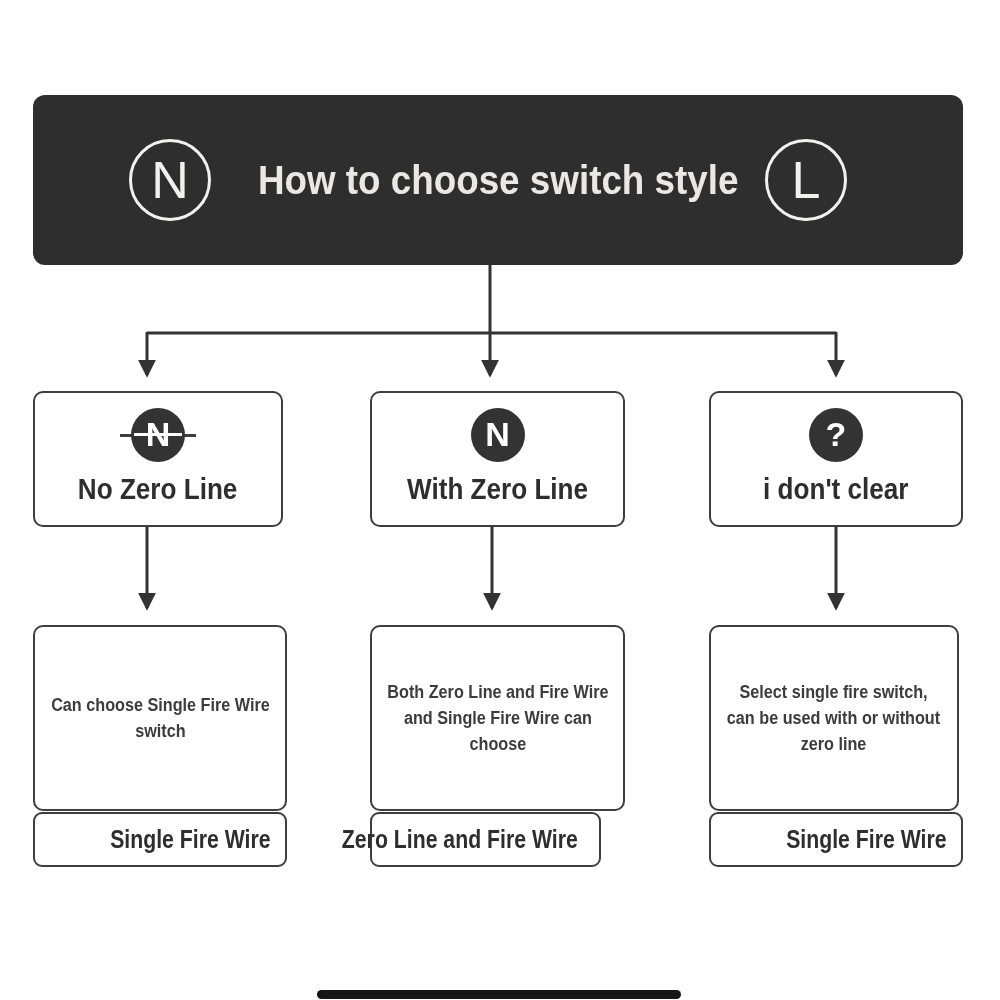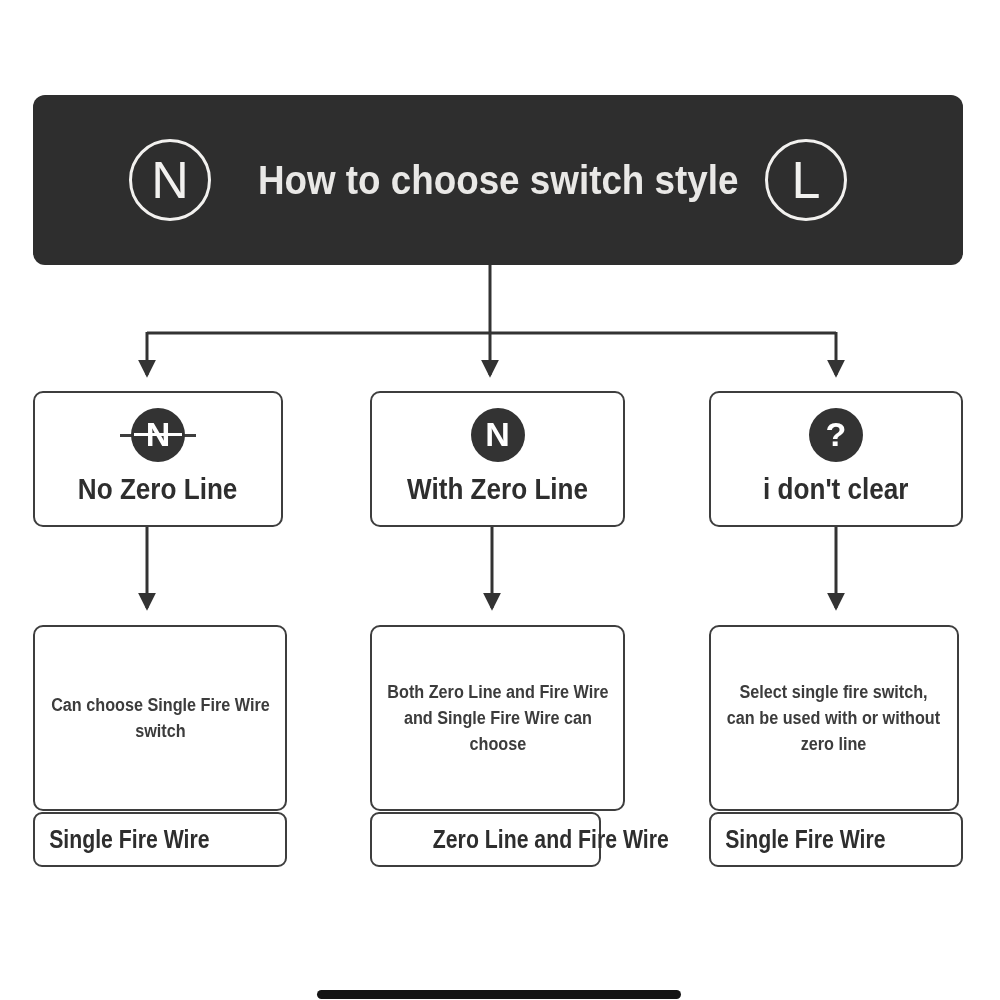--- a/index.html
+++ b/index.html
@@ -71,21 +71,21 @@
   .desc.c3{left:709px;width:250px;}
   .desc-text{
     text-align:center;font-size:18px;font-weight:700;color:#3c3c3c;line-height:26px;
     transform:scaleX(0.9);transform-origin:center;
   }
   .desc-text span{display:block;white-space:nowrap;}
 
   .result{
     position:absolute;top:812px;height:55px;background:#fff;
     border:2px solid #3e3e3e;border-radius:9px;box-sizing:border-box;
-    display:flex;align-items:center;justify-content:flex-start;
+    display:flex;align-items:center;justify-content:flex-end;
   }
   .result.c1{left:33px;width:254px;}
   .result.c2{left:370px;width:231px;padding-left:40px;}
   .result.c3{left:709px;width:254px;}
   .result-text{
     font-size:25px;font-weight:700;color:#2e2e2e;white-space:nowrap;
     transform:scaleX(0.85);transform-origin:center;
   }
 
   

